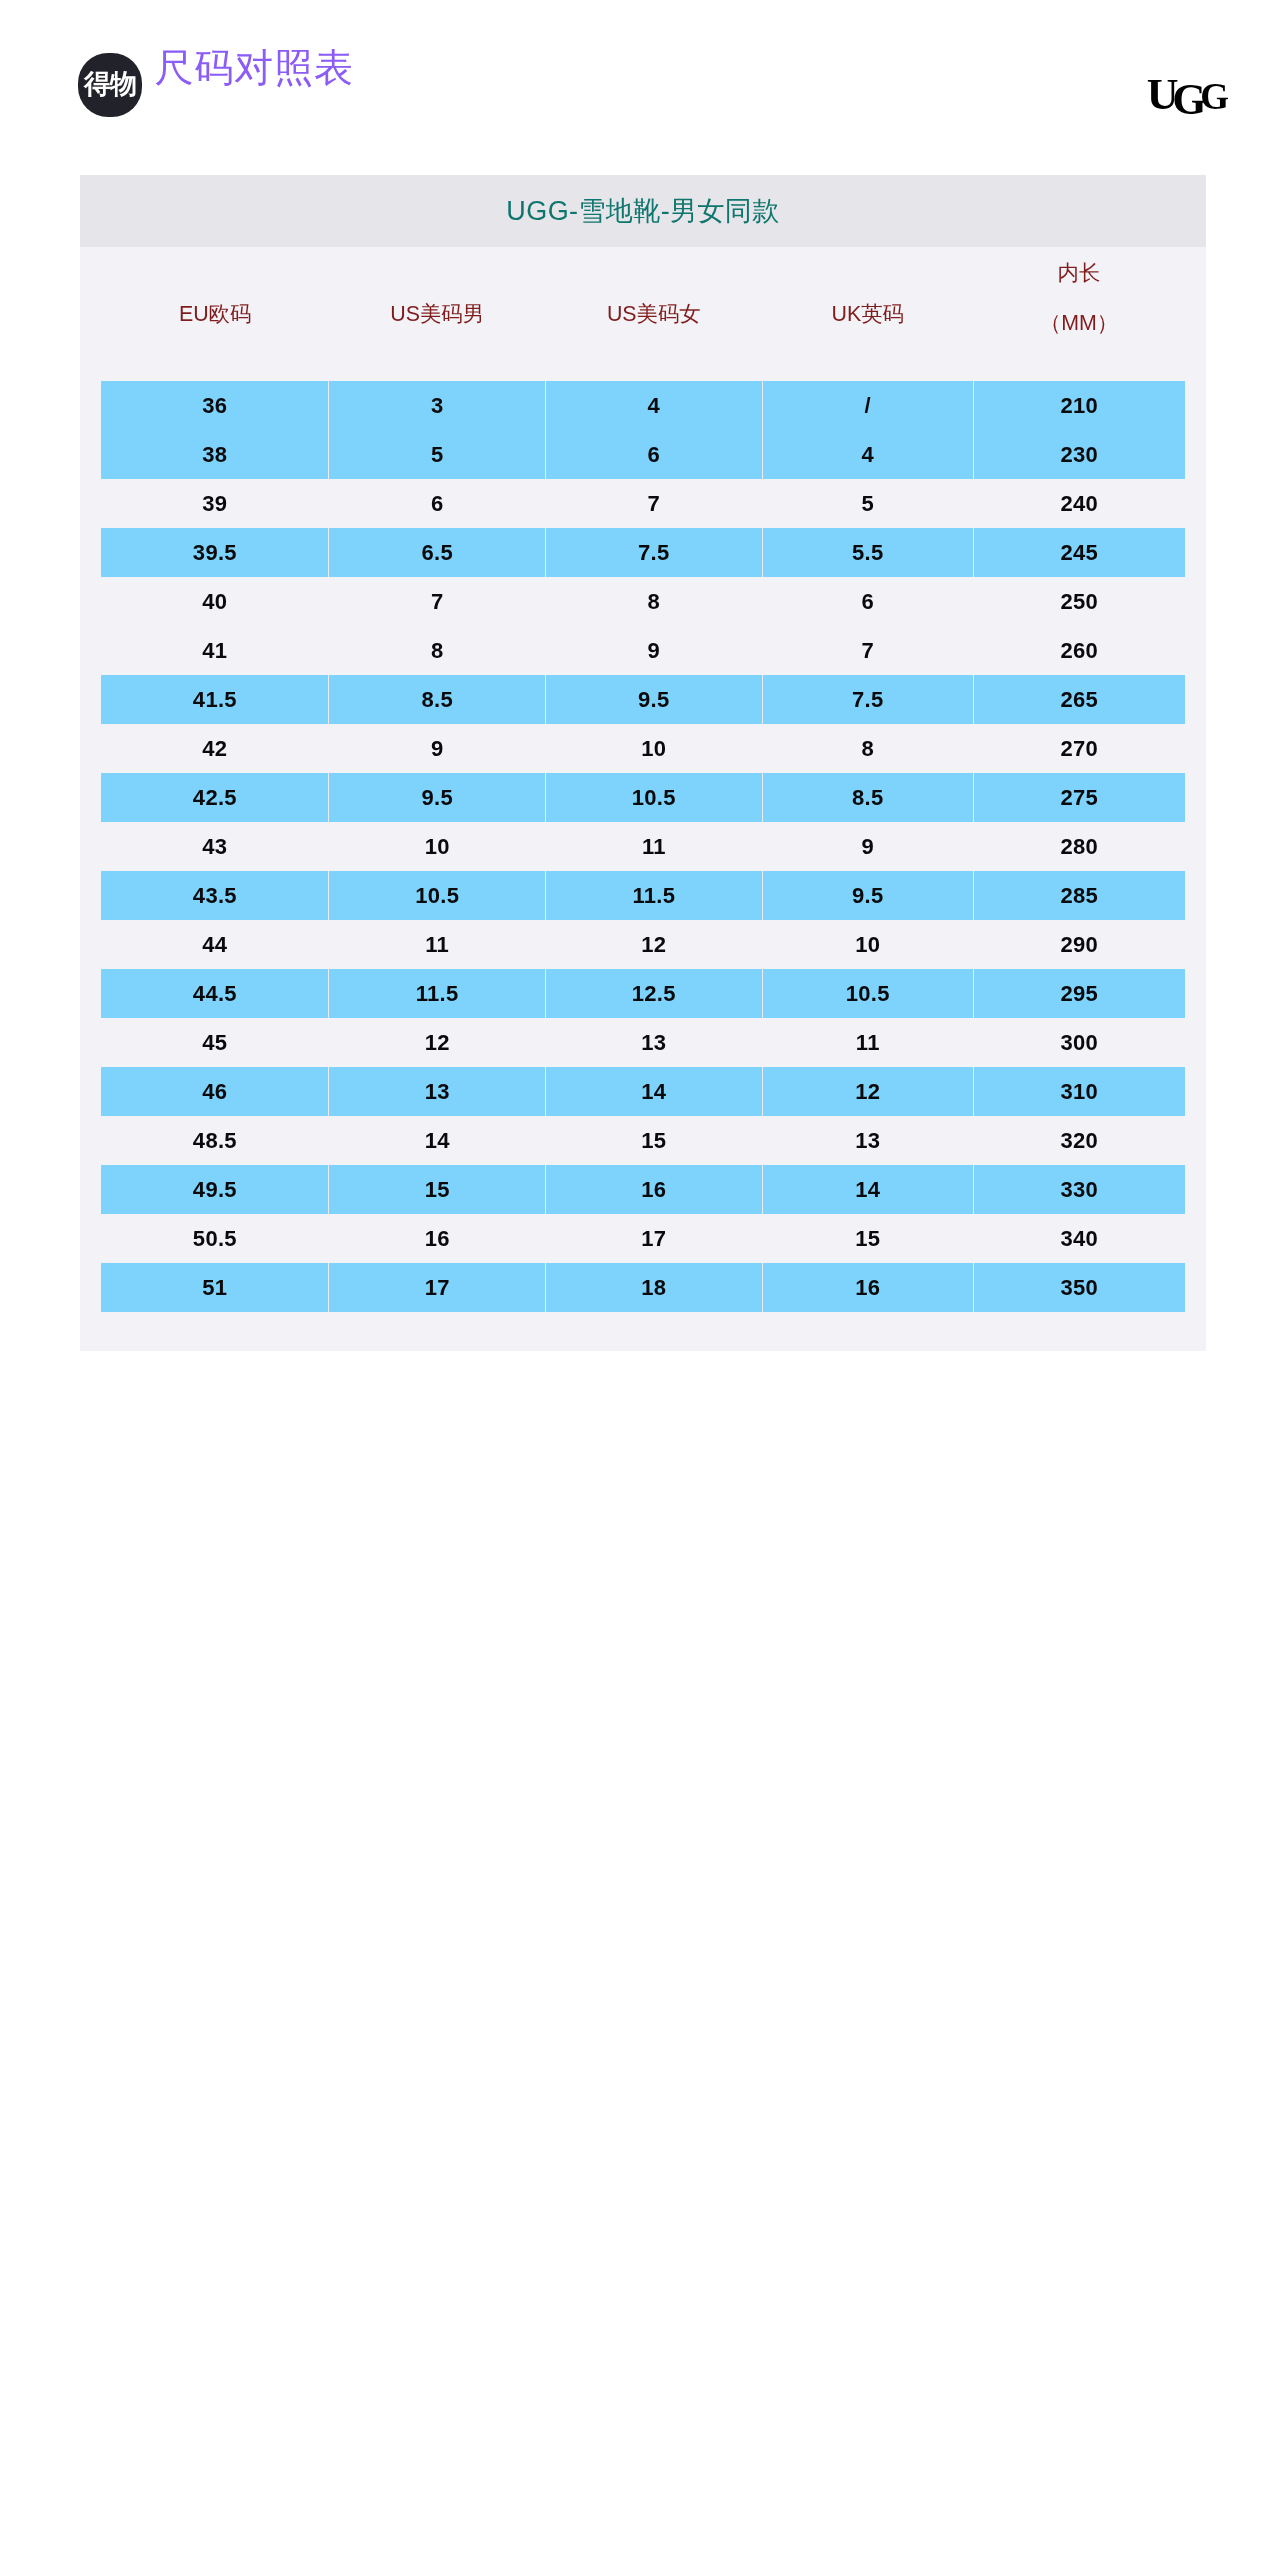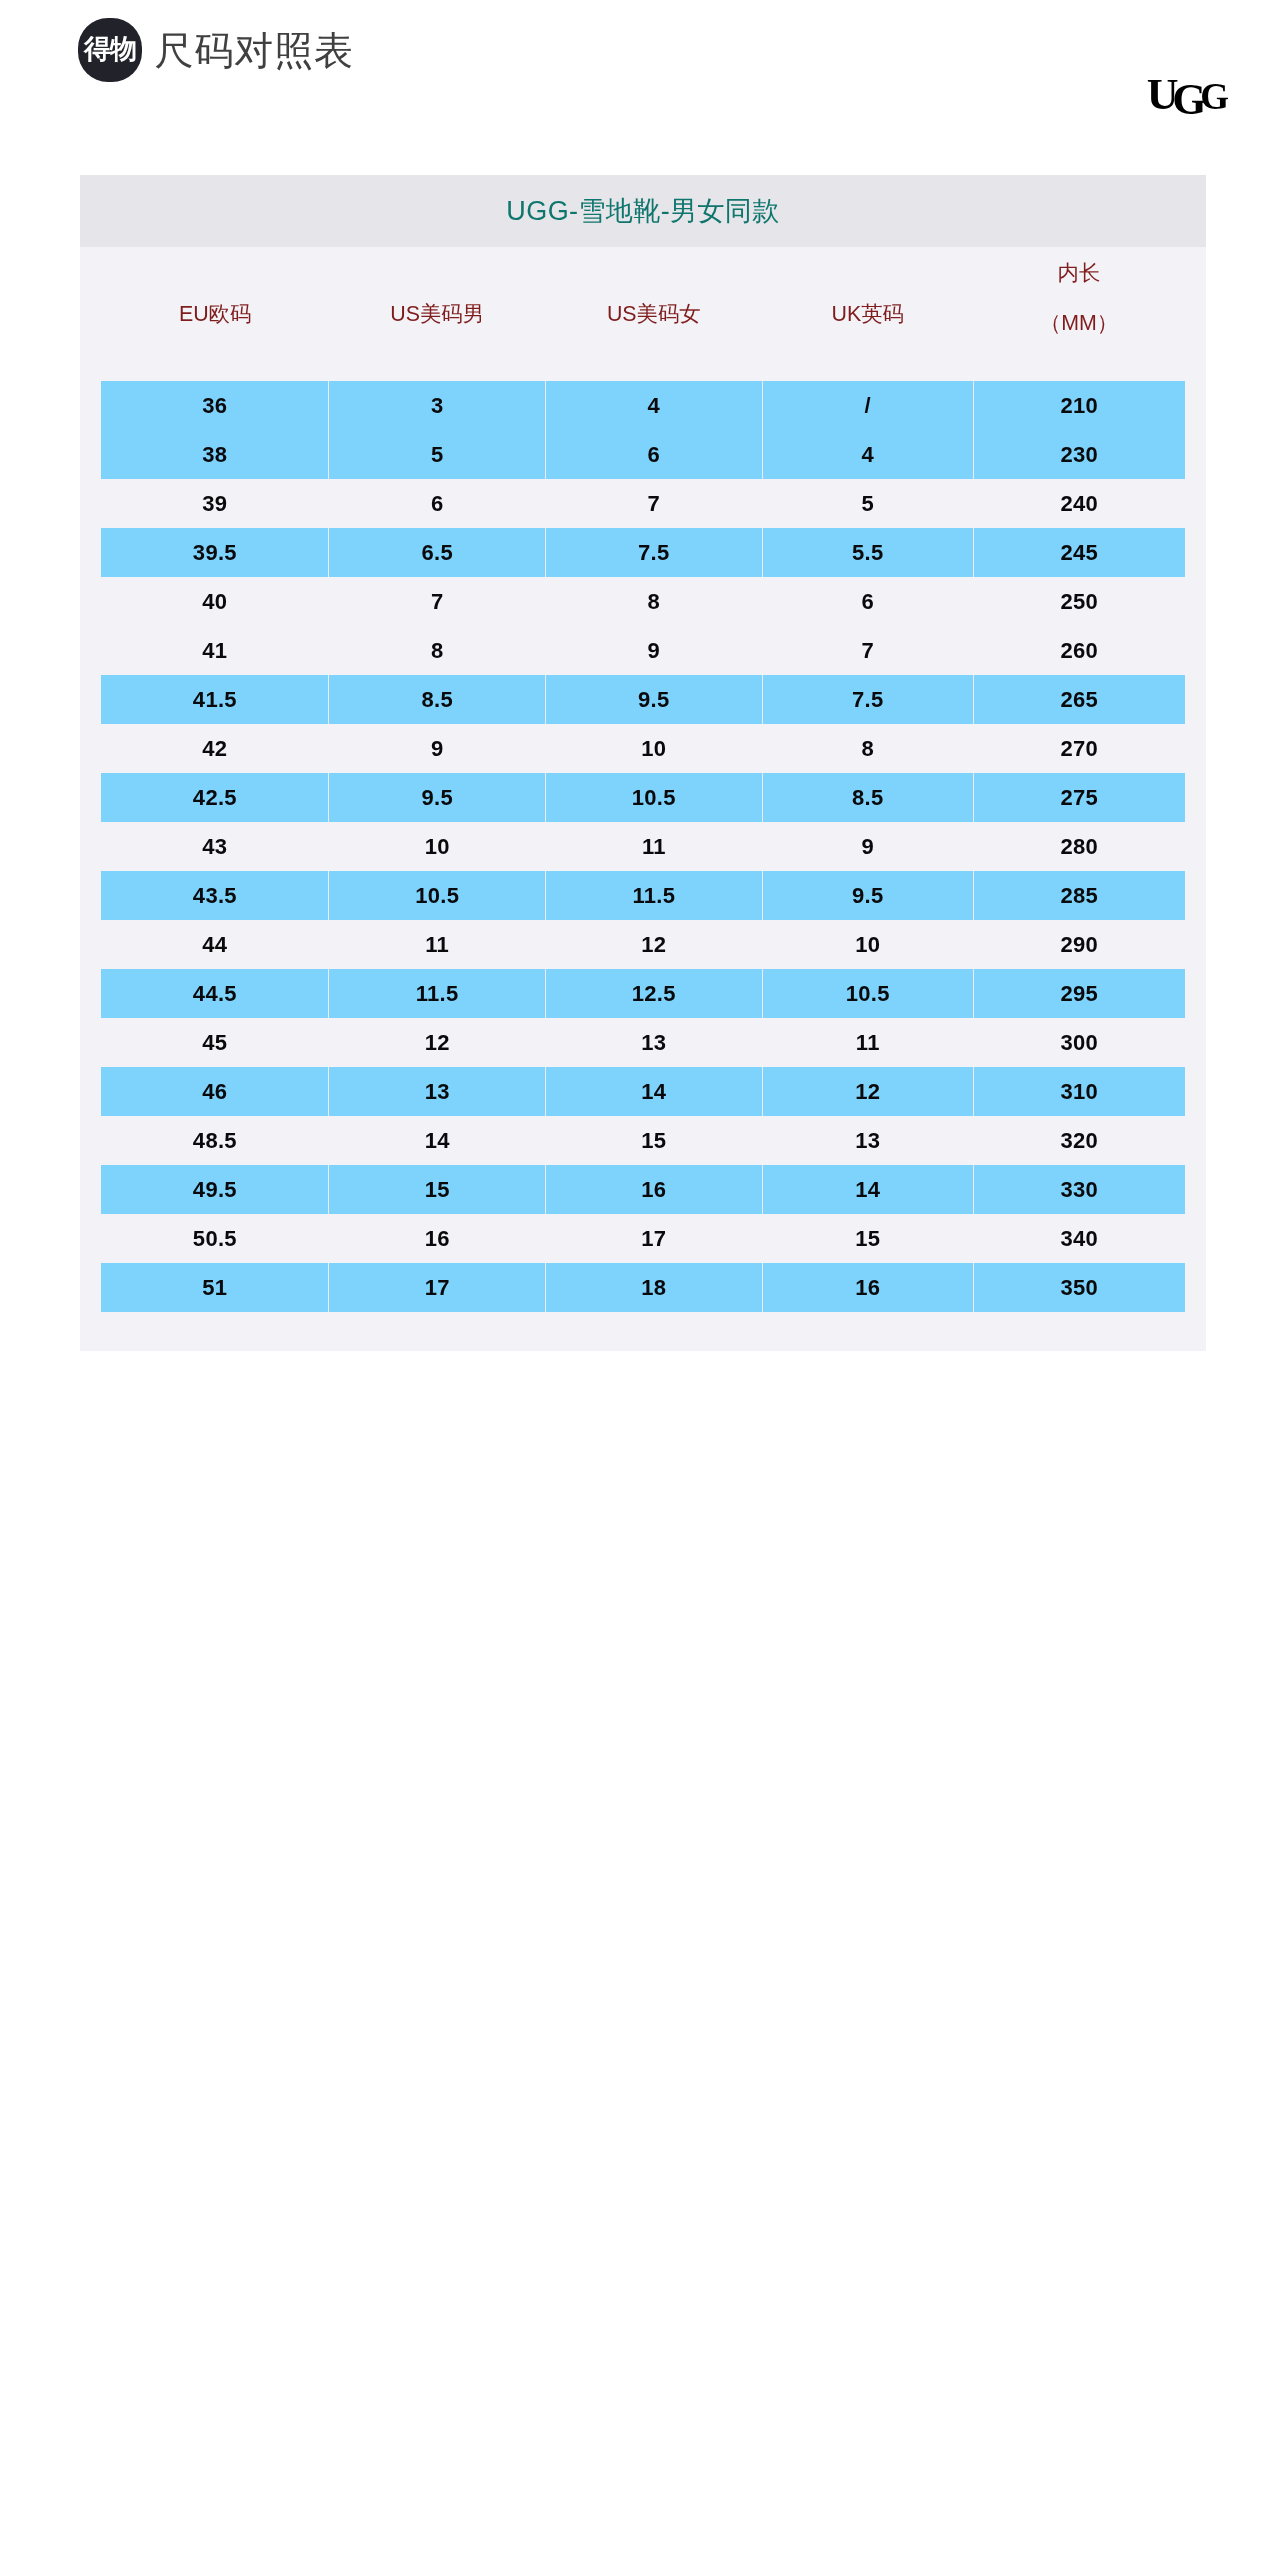--- a/index.html
+++ b/index.html
@@ -35,26 +35,27 @@
     display: flex;
     align-items: center;
     justify-content: center;
     color: #ffffff;
     font-size: 27px;
     font-weight: 700;
     letter-spacing: -0.9px;
     line-height: 1;
     box-sizing: border-box;
     padding-bottom: 0.9px;
+    margin-top: 35px;
   }
   .page-heading {
     margin-left: 12.5px;
     font-size: 39px;
     font-weight: 400;
-    color: #404040;
+    color: #8b5cf6;
     letter-spacing: 0.9px;
     line-height: 1;
     white-space: nowrap;
   }
   .brand-logo {
     position: absolute;
     right: 59px;
     top: 25px;
     font-family: "Liberation Serif", "DejaVu Serif", serif;
     font-size: 44px;

